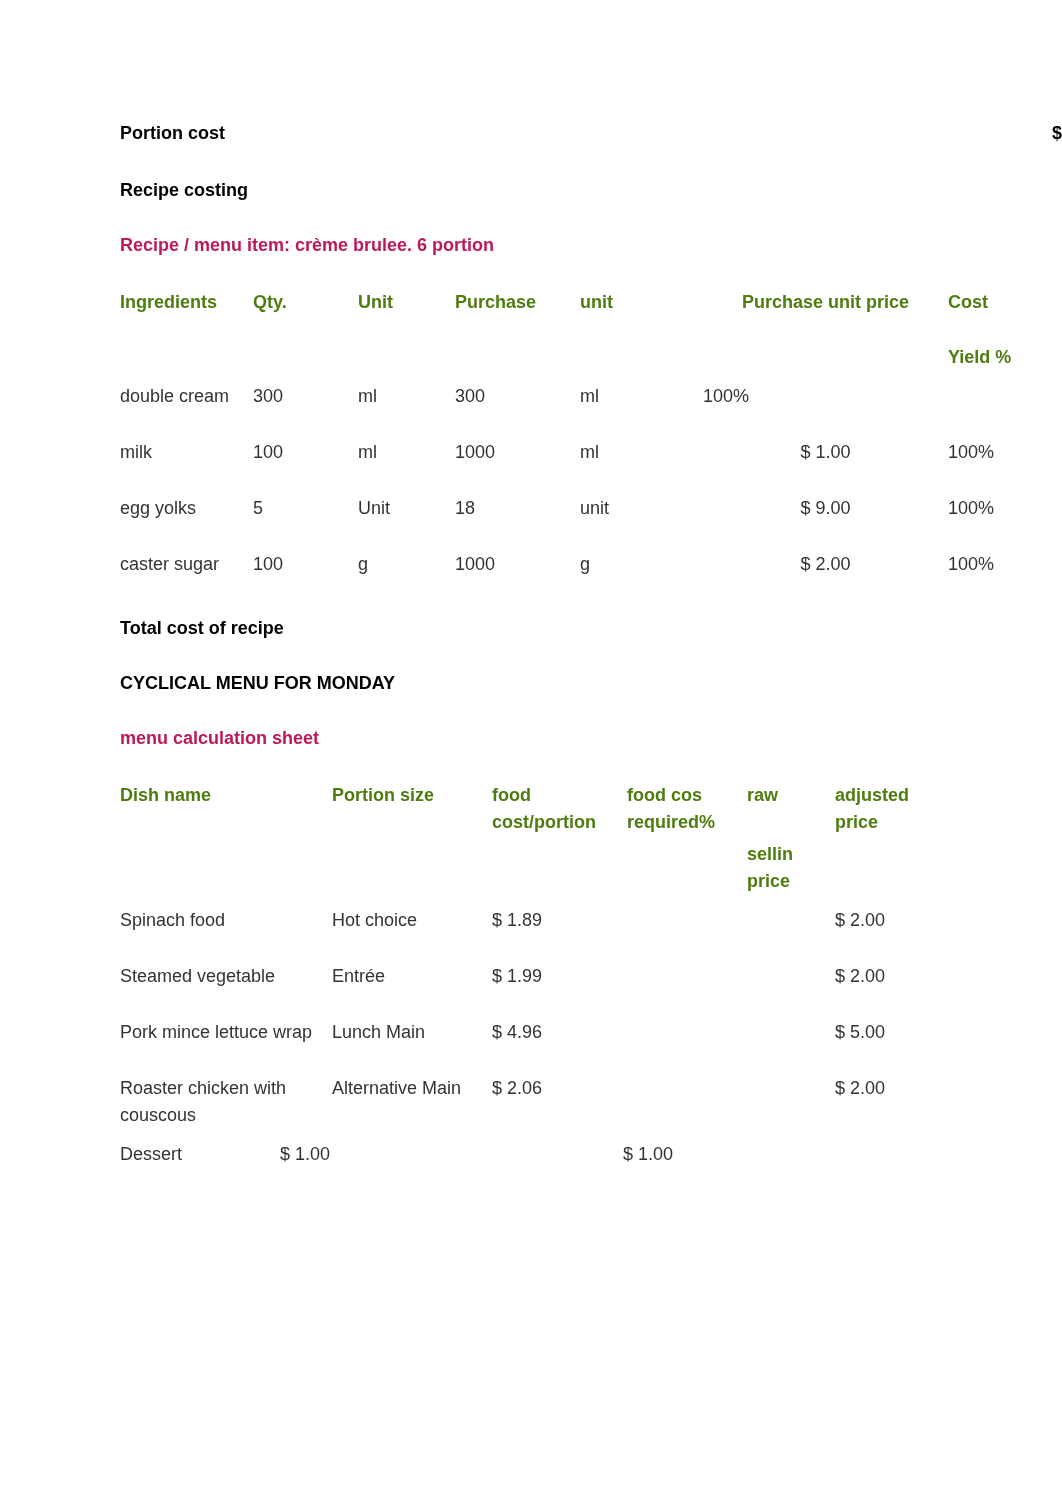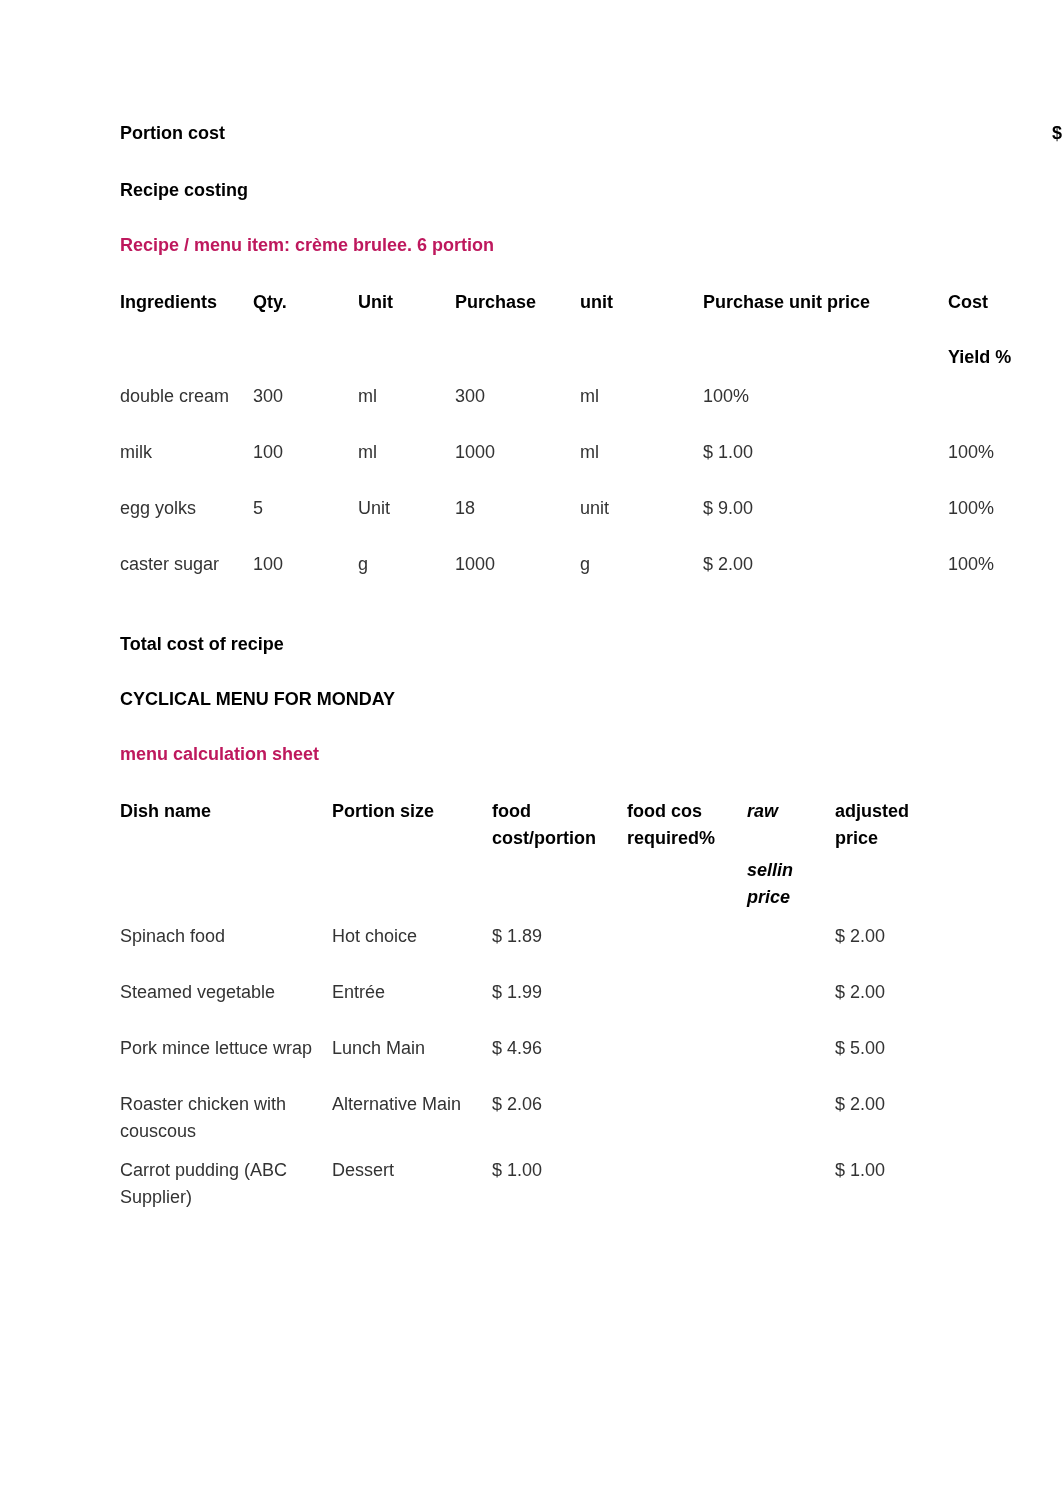--- a/index.html
+++ b/index.html
@@ -17,48 +17,48 @@
       line-height: 1.5;
     }
     .row {
       display: flex;
       align-items: flex-start;
       min-height: 56px;
       padding-top: 8px;
     }
     .bold {
       font-weight: 700;
-      color: #000000;
+      color: #4d7c0f;
     }
     .section-heading {
       font-weight: 700;
       color: #000;
       margin-top: 28px;
       margin-bottom: 0;
     }
     .subtitle {
       font-weight: 700;
       color: #be185d;
       margin-top: 28px;
       margin-bottom: 18px;
     }
     
     .t1-c1 { width: 133px; }
     .t1-c2 { width: 105px; }
     .t1-c3 { width: 97px; }
     .t1-c4 { width: 125px; }
     .t1-c5 { width: 123px; }
-    .t1-c6 { width: 245px; }
+    .t1-c6 { width: 245px; text-align: center; }
     .t1-c7 { width: 110px; }
     
     .t2-c1 { width: 212px; }
     .t2-c2 { width: 160px; }
     .t2-c3 { width: 135px; }
     .t2-c4 { width: 120px; }
-    .t2-c5 { width: 88px; font-style: italic; }
+    .t2-c5 { width: 88px; }
     .t2-c6 { width: 100px; }
     .portion-row {
       display: flex;
       justify-content: space-between;
       font-weight: 700;
       color: #000;
       margin-bottom: 30px;
     }
     .table1, .table2 {
       margin-top: 6px;
@@ -134,21 +134,21 @@
     <div class="t1-c1">caster sugar</div>
     <div class="t1-c2">100</div>
     <div class="t1-c3">g</div>
     <div class="t1-c4">1000</div>
     <div class="t1-c5">g</div>
     <div class="t1-c6">$ 2.00</div>
     <div class="t1-c7">100%</div>
   </div>
 </div>
 
-<div class="section-heading" style="margin-top:36px;">Total cost of recipe</div>
+<div class="section-heading" style="margin-top:20px;">Total cost of recipe</div>
 
 <div class="section-heading">CYCLICAL MENU FOR MONDAY</div>
 
 <div class="subtitle">menu calculation sheet</div>
 
 <div class="table2">
   <div class="row t2-header header-row">
     <div class="t2-c1 bold">Dish name</div>
     <div class="t2-c2 bold">Portion size</div>
     <div class="t2-c3 bold">food cost/portion</div>
@@ -186,20 +186,19 @@
   </div>
   <div class="row">
     <div class="t2-c1">Roaster chicken with couscous</div>
     <div class="t2-c2">Alternative Main</div>
     <div class="t2-c3">$ 2.06</div>
     <div class="t2-c4"></div>
     <div class="t2-c5"></div>
     <div class="t2-c6">$ 2.00</div>
   </div>
   <div class="row">
-    <div class="t2-c1">Carrot pudding (ABC Supplier)</div>
     <div class="t2-c2">Dessert</div>
     <div class="t2-c3">$ 1.00</div>
     <div class="t2-c4"></div>
     <div class="t2-c5"></div>
     <div class="t2-c6">$ 1.00</div>
   </div>
 </div>
 
 </body></html>

